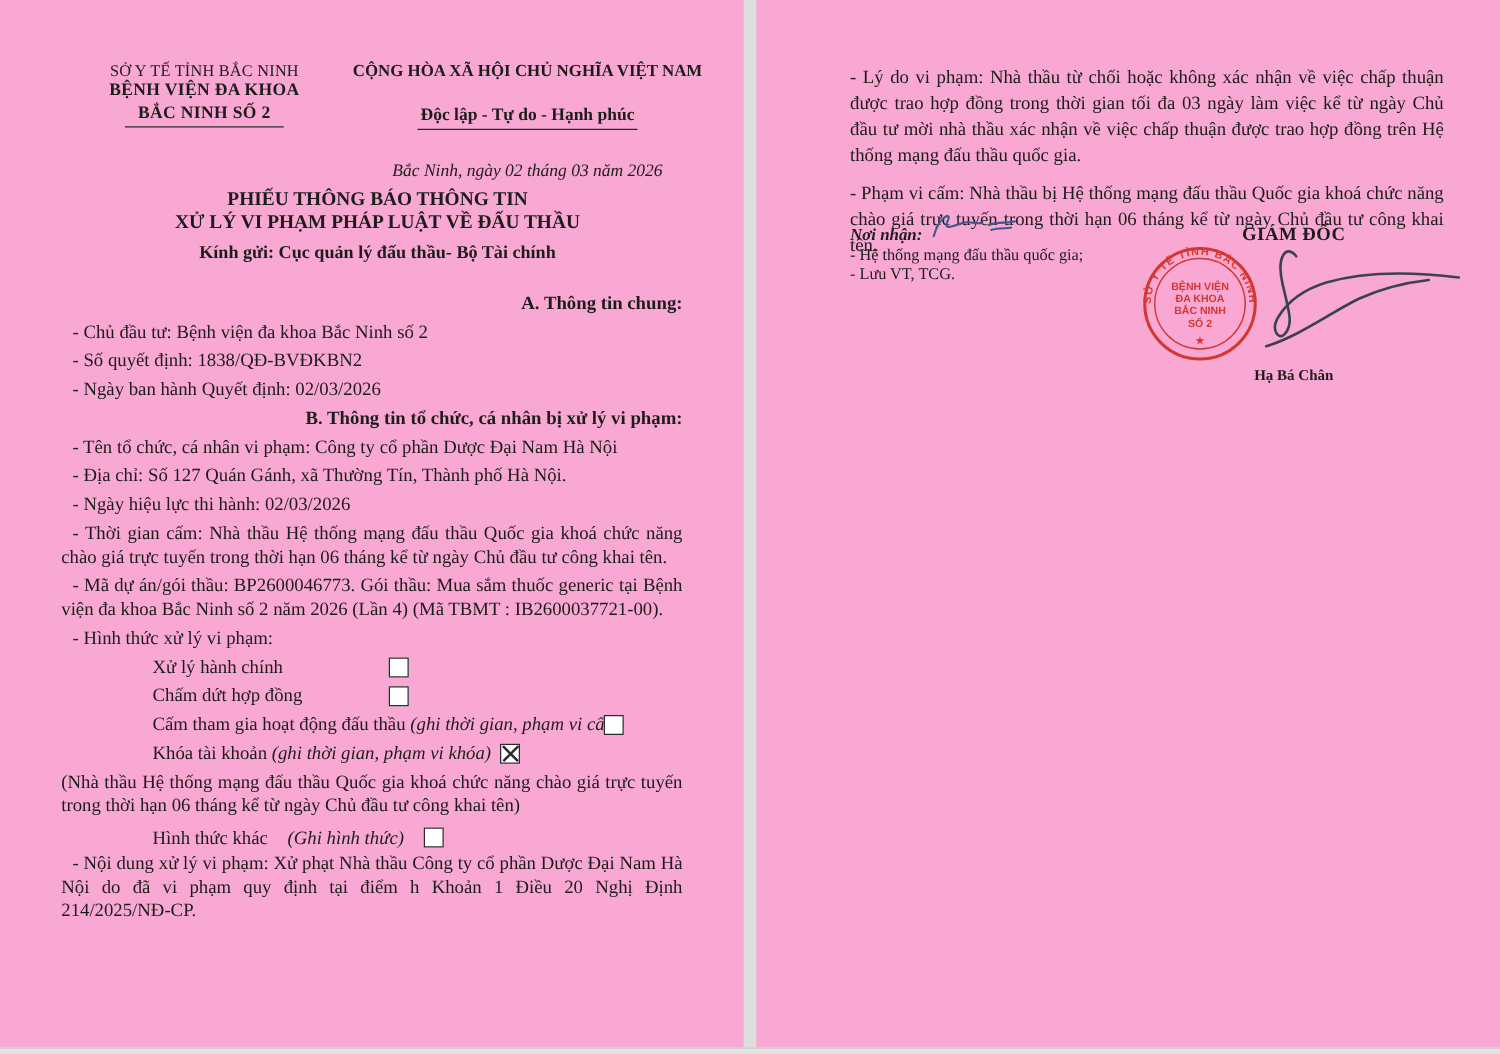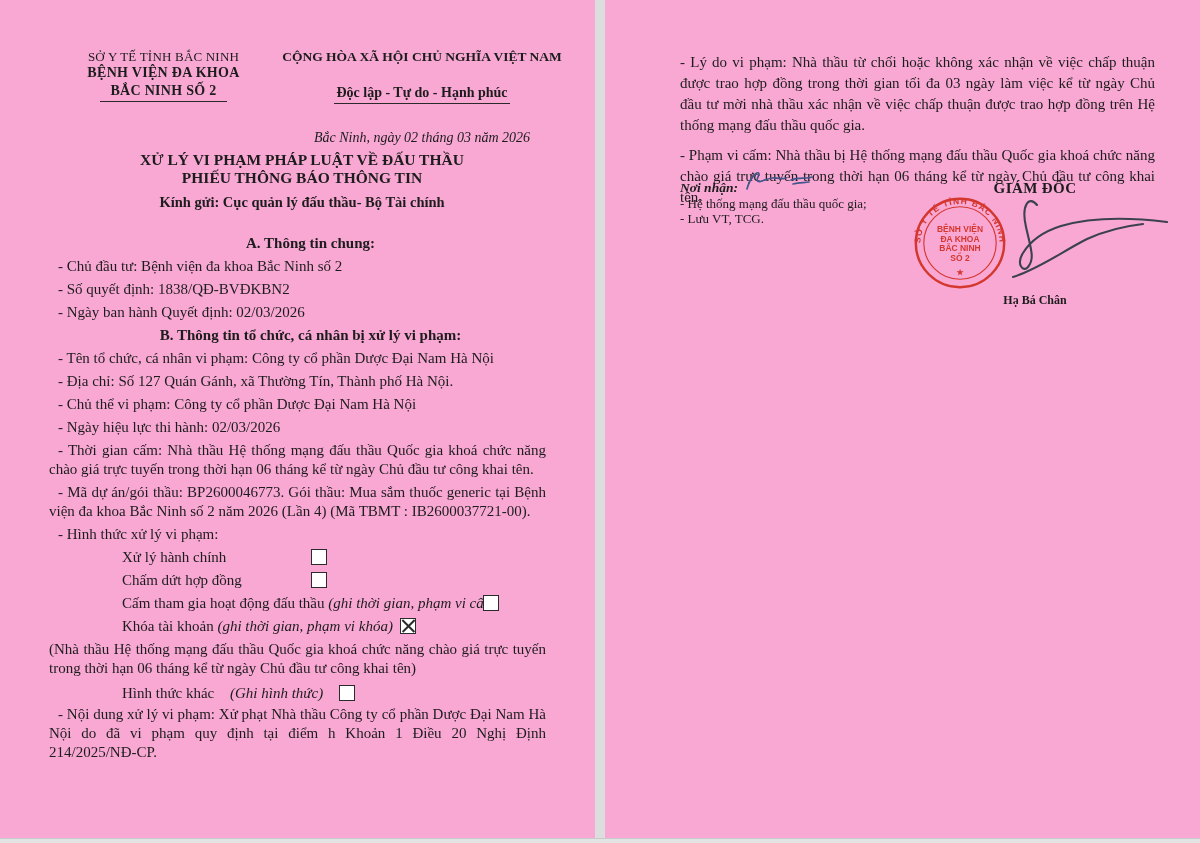--- a/index.html
+++ b/index.html
@@ -26,21 +26,21 @@
   .hdr-right .dateline { font-size:14px; font-style:italic; margin-top:26px; }
 
   .title-block { position:absolute; left:12px; top:151px; width:580px; text-align:center; }
   .title-block .t { font-size:15.5px; font-weight:bold; line-height:18px; }
   .title-block .recipient { font-size:14.5px; font-weight:bold; margin-top:7px; }
 
   
   .body1 { position:absolute; left:49px; top:234px; width:497px;
            font-size:15px; line-height:19px; text-align:justify; }
   .body1 p { margin:0 0 4px; }
-  .body1 .h { font-weight:bold; padding-left:26px; text-align:center; }
+  .body1 .h { font-weight:bold; padding-left:26px; text-align:right; }
   .body1 .it { text-indent:9px; }
   .lock-detail { margin-left:11px; }
 
   .cbrow { position:relative; height:19px; margin-bottom:4px; padding-left:73px; text-align:left; }
   .cbrow .note { font-style:italic; }
   .cb { position:absolute; top:1px; width:16px; height:16px; border:1.4px solid #2b2b2b; background:#fff; }
   .cb.pos-a { left:262px; }
   .cb.pos-b { left:434px; }
   .cb.pos-c { left:351px; }
   .cb.inline { position:relative; display:inline-block; top:3px; left:0; margin-left:12px; }
@@ -78,35 +78,34 @@
     <div><span class="l3">BẮC NINH SỐ 2</span></div>
   </div>
 
   <div class="hdr-right">
     <div class="r1">CỘNG HÒA XÃ HỘI CHỦ NGHĨA VIỆT NAM</div>
     <div><span class="r2">Độc lập - Tự do - Hạnh phúc</span></div>
     <div class="dateline">Bắc Ninh, ngày 02 tháng 03 năm 2026</div>
   </div>
 
   <div class="title-block">
+    <div class="t">PHIẾU THÔNG BÁO THÔNG TIN</div>
     <div class="t">XỬ LÝ VI PHẠM PHÁP LUẬT VỀ ĐẤU THẦU</div>
-    <div class="t">PHIẾU THÔNG BÁO THÔNG TIN</div>
     <div class="recipient">Kính gửi: Cục quản lý đấu thầu- Bộ Tài chính</div>
   </div>
 
   <div class="body1">
     <p class="h">A. Thông tin chung:</p>
     <p class="it">- Chủ đầu tư: Bệnh viện đa khoa Bắc Ninh số 2</p>
     <p class="it">- Số quyết định: 1838/QĐ-BVĐKBN2</p>
     <p class="it">- Ngày ban hành Quyết định: 02/03/2026</p>
 
     <p class="h">B. Thông tin tổ chức, cá nhân bị xử lý vi phạm:</p>
     <p class="it">- Tên tổ chức, cá nhân vi phạm: Công ty cổ phần Dược Đại Nam Hà Nội</p>
     <p class="it">- Địa chỉ: Số 127 Quán Gánh, xã Thường Tín, Thành phố Hà Nội.</p>
-    <p class="it">- Chủ thể vi phạm: Công ty cổ phần Dược Đại Nam Hà Nội</p>
     <p class="it">- Ngày hiệu lực thi hành: 02/03/2026</p>
     <p class="it">- Thời gian cấm: Nhà thầu Hệ thống mạng đấu thầu Quốc gia khoá chức năng chào giá trực tuyến trong thời hạn 06 tháng kể từ ngày Chủ đầu tư công khai tên.</p>
     <p class="it">- Mã dự án/gói thầu: BP2600046773. Gói thầu: Mua sắm thuốc generic tại Bệnh viện đa khoa Bắc Ninh số 2 năm 2026 (Lần 4) (Mã TBMT : IB2600037721-00).</p>
 
     <p class="it">- Hình thức xử lý vi phạm:</p>
 
     <div class="cbrow">
       <span>Xử lý hành chính</span>
       <span class="cb pos-a"></span>
     </div>

